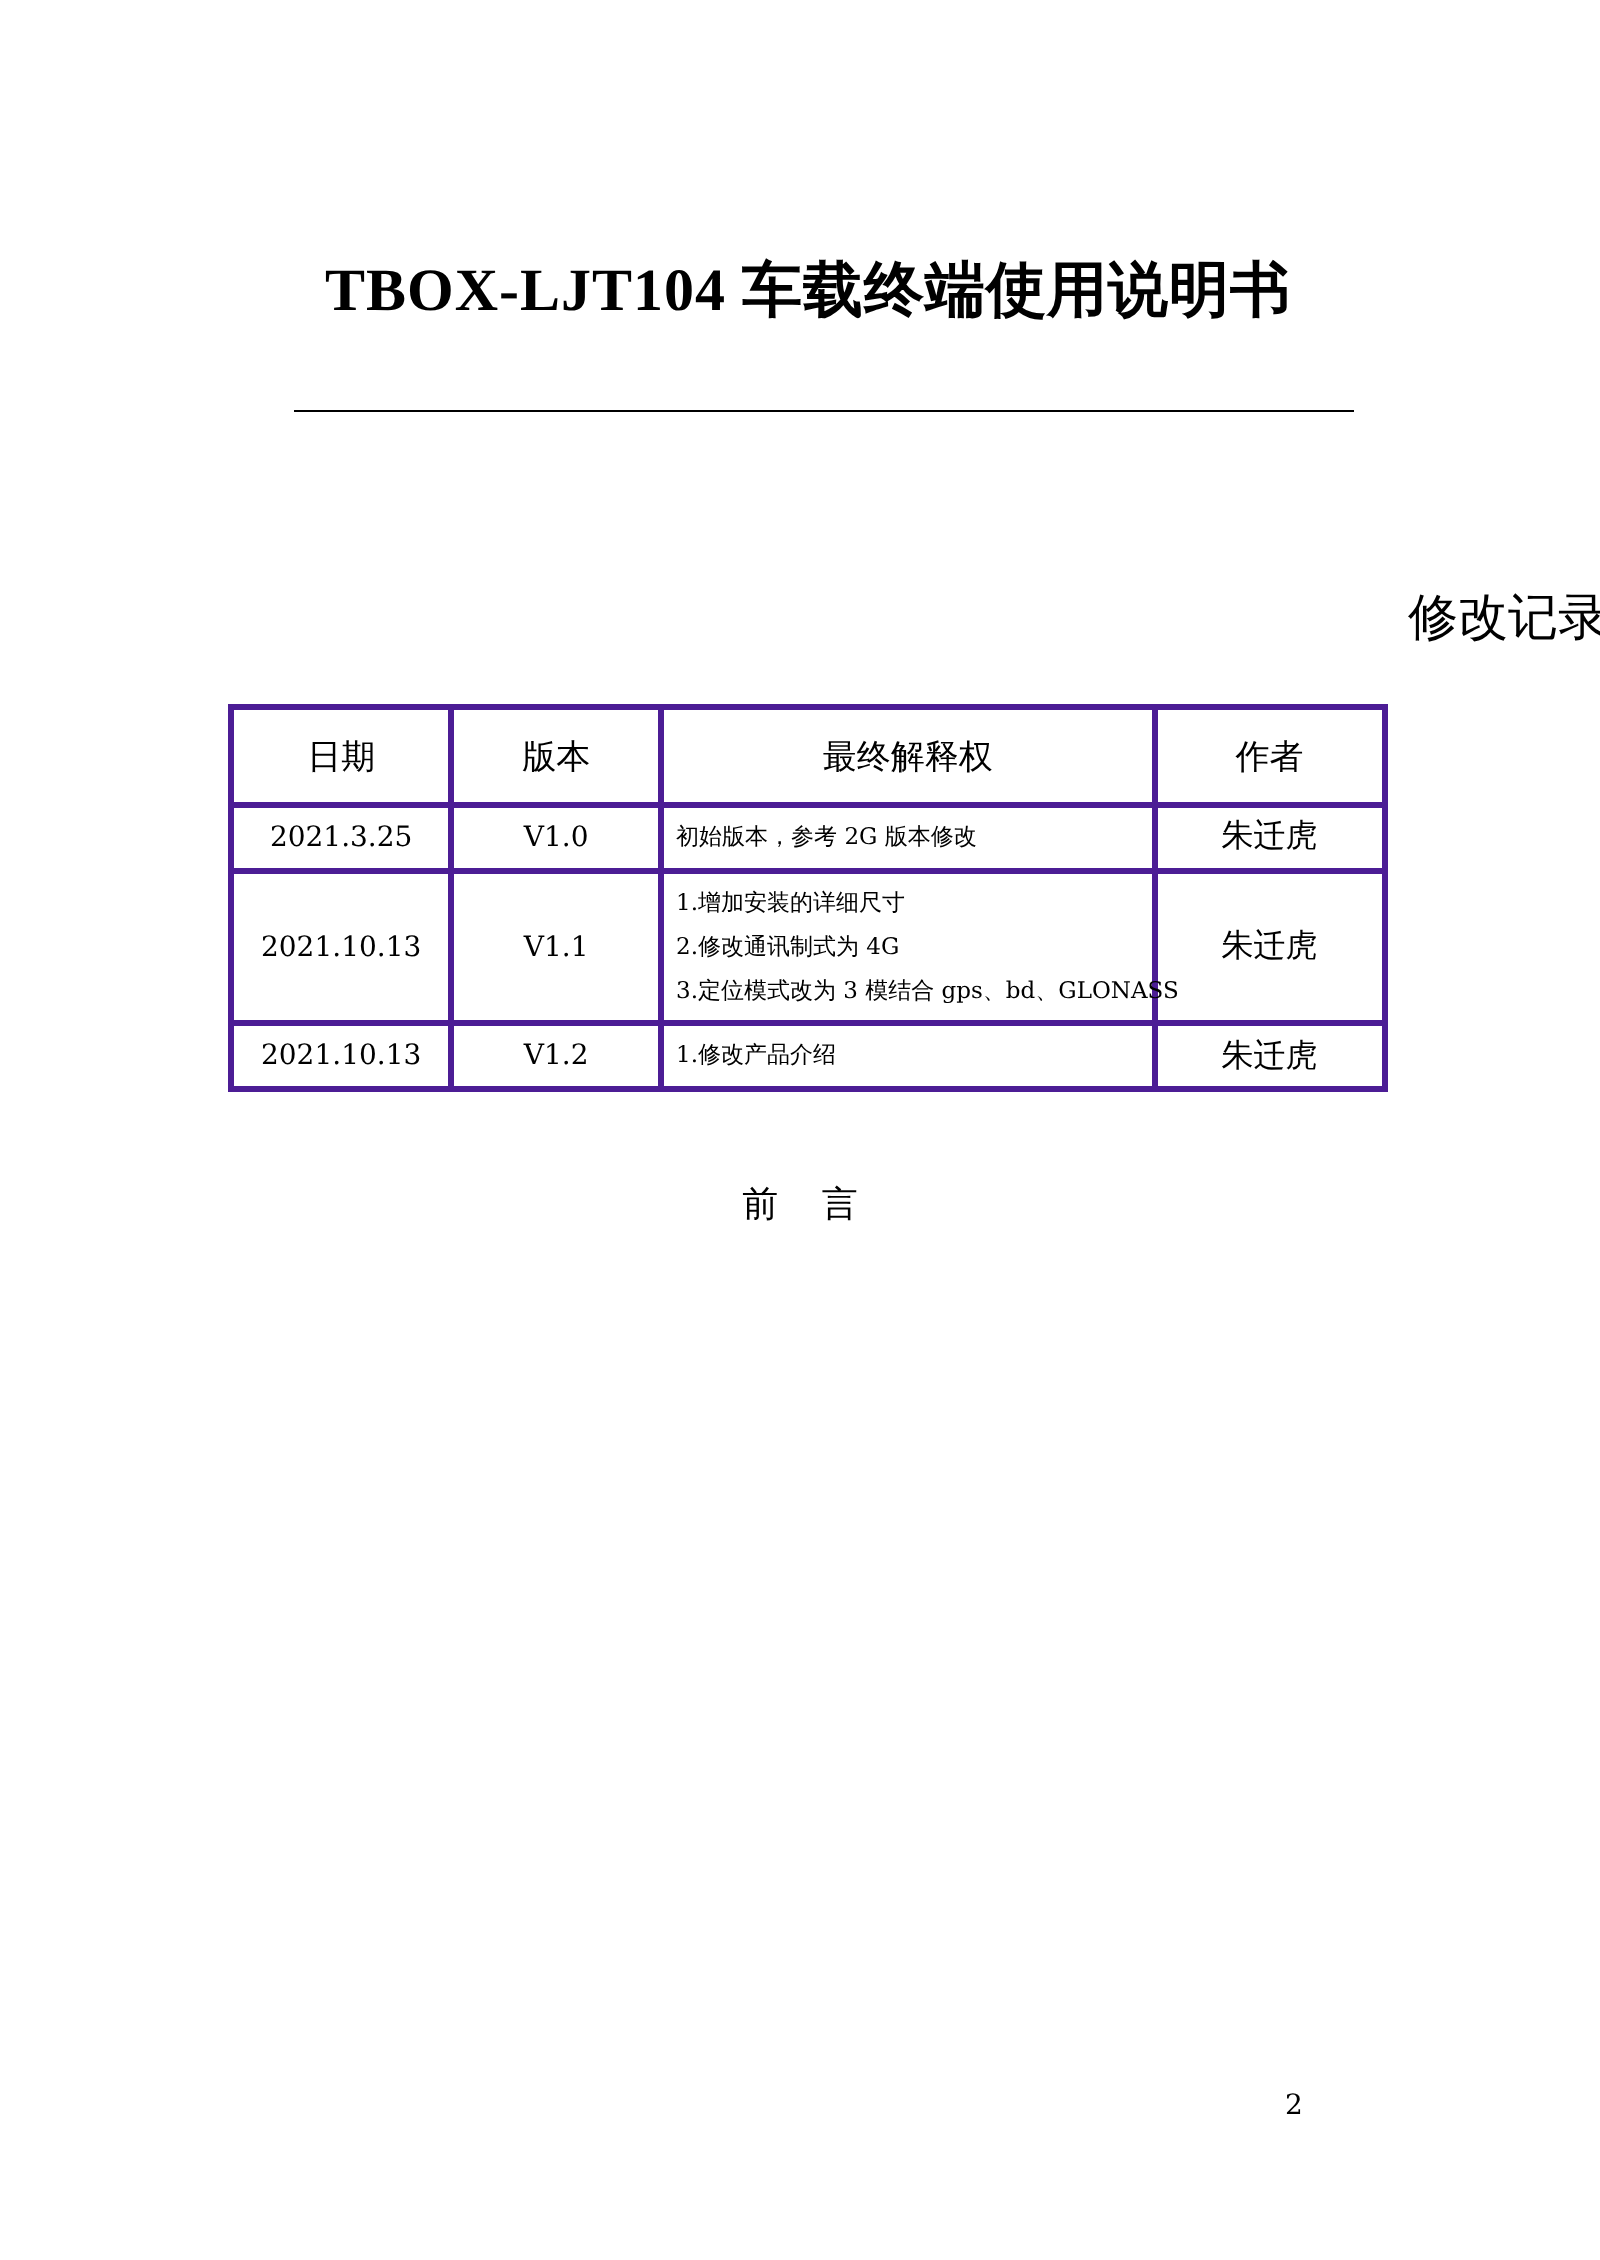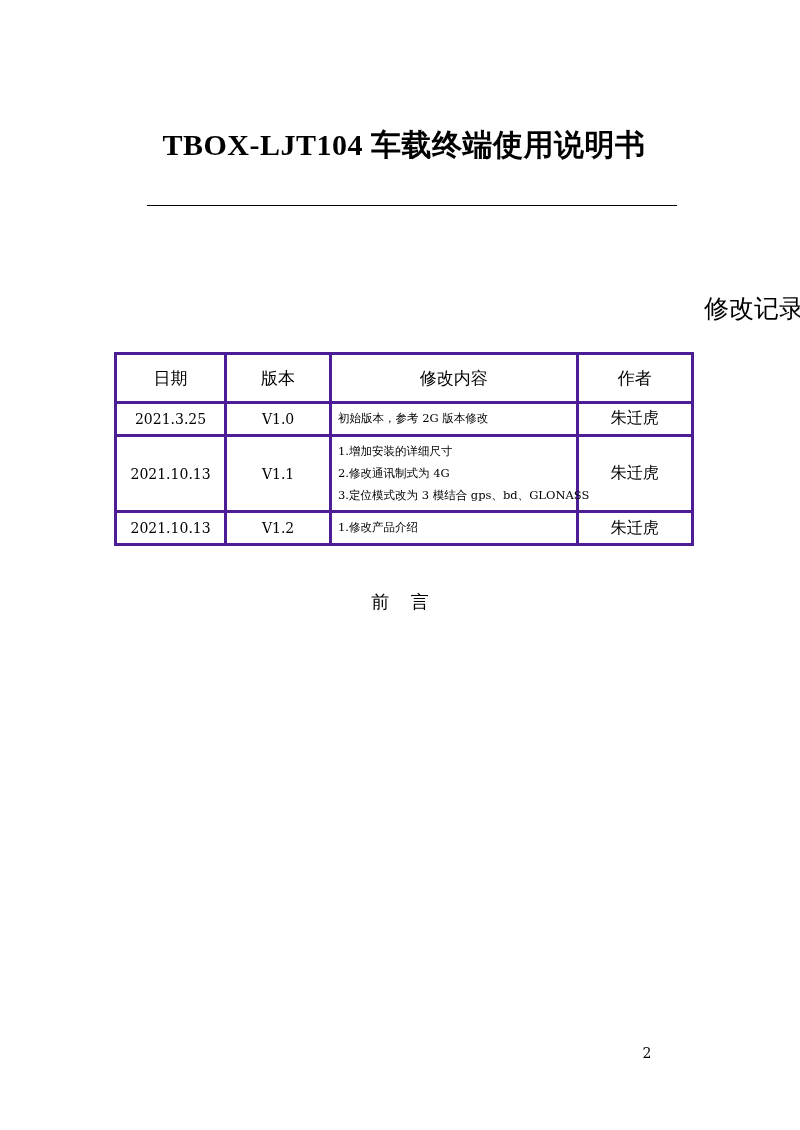--- a/index.html
+++ b/index.html
@@ -150,21 +150,21 @@
     <colgroup>
       <col class="col-date">
         <col class="col-ver">
         <col class="col-content">
         <col class="col-author">
     </colgroup>
     <thead>
       <tr>
         <th>日期</th>
         <th>版本</th>
-        <th>修改内容</th>
+        <th>最终解释权</th>
         <th>作者</th>
       </tr>
     </thead>
     <tbody>
       <tr>
         <td class="c-date">2021.3.25</td>
         <td class="c-ver">V1.0</td>
         <td class="c-content">
           <span class="line">初始版本，参考 2G 版本修改</span>
         </td>

